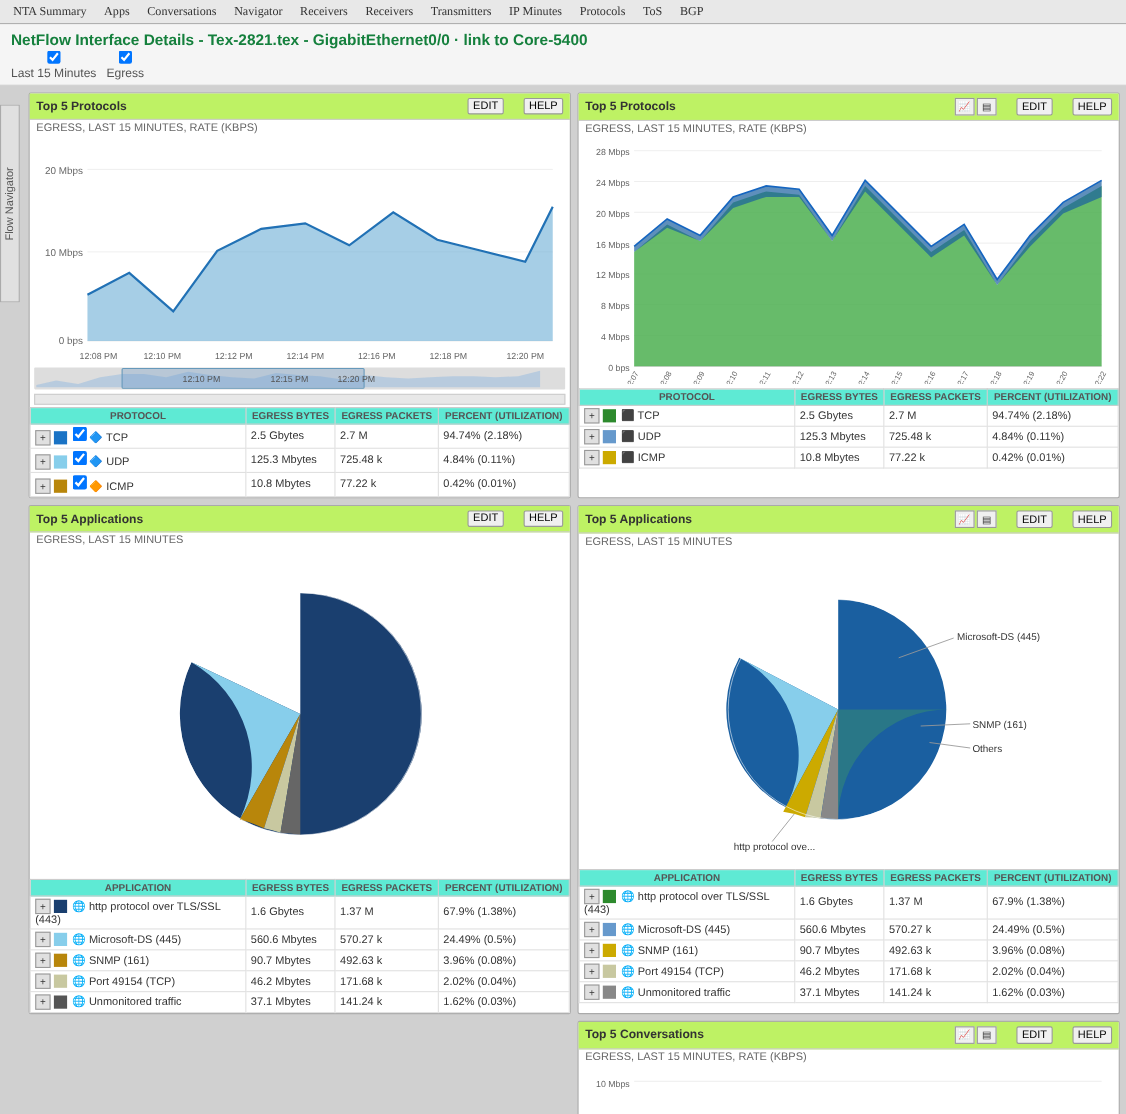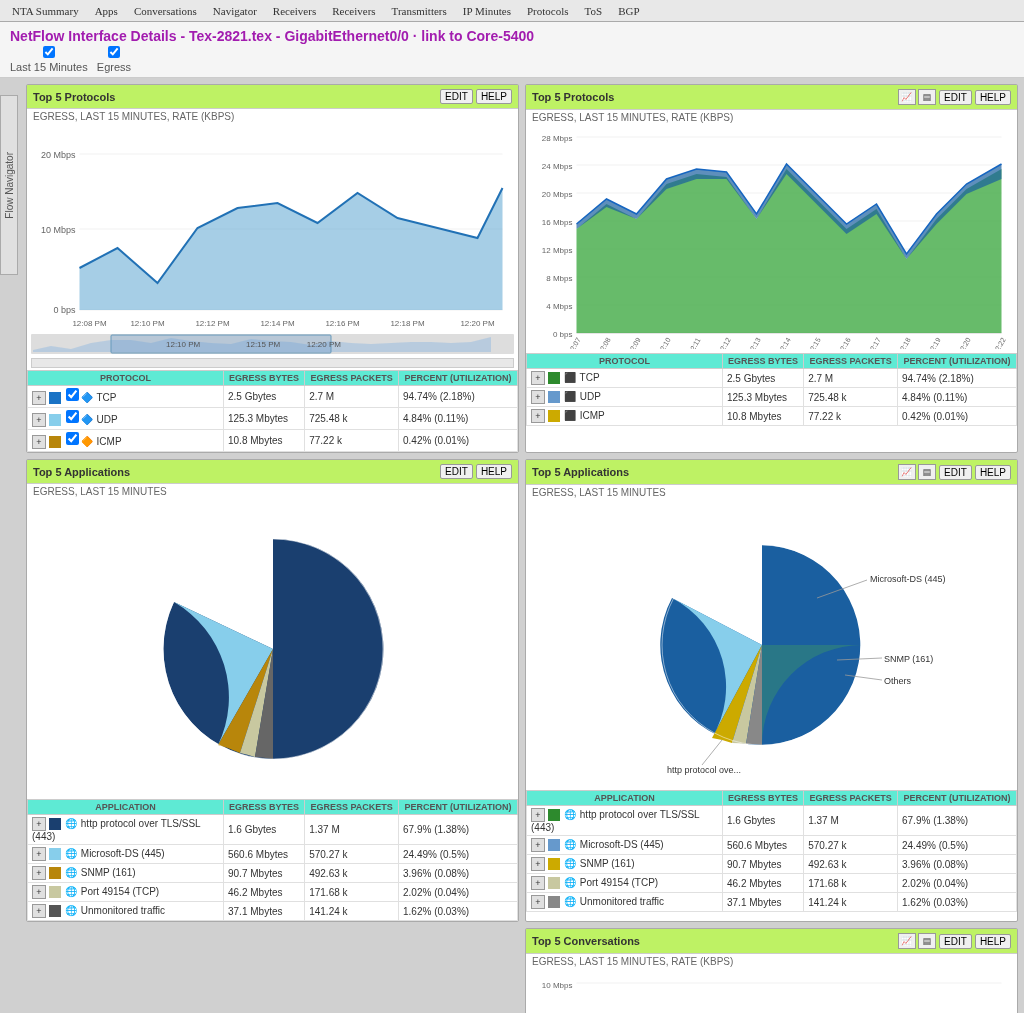--- a/index.html
+++ b/index.html
@@ -22,21 +22,21 @@
       white-space: nowrap;
       font-family: Liberation Serif, serif;
     }
 
     
     #page-header {
       background: #f5f5f5;
       border-bottom: 1px solid #ccc;
       padding: 6px 10px 4px 10px;
     }
-    #page-title { font-size: 14px; font-weight: bold; color: #a21caf; }
+    #page-title { font-size: 14px; font-weight: bold; color: #15803d; }
     #page-subtitle { font-size: 11px; color: #555; margin-top: 2px; }
     .checkbox-label { display: inline-flex; align-items: center; gap: 3px; font-size: 11px; flex-direction: column; }
     .checkbox-label input { width: 12px; height: 12px; }
 
     
     #flow-nav {
       position: fixed;
       left: 0; top: 95px;
       width: 18px;
       height: 180px;
@@ -74,21 +74,21 @@
     .panel-header {
       background: #bef264;
       border-bottom: 1px solid #ccc;
       padding: 4px 6px;
       display: flex;
       align-items: center;
       justify-content: space-between;
     }
     .panel-title { font-weight: bold; font-size: 11px; }
     .panel-subtitle { font-size: 10px; color: #666; padding: 2px 6px; }
-    .panel-buttons { display: flex; gap: 3px; align-items: center; }
+    .panel-buttons { display: flex; gap: 18px; }
     .panel-btn {
       font-size: 10px;
       padding: 1px 4px;
       background: #f0f0f0;
       border: 1px solid #999;
       cursor: pointer;
       border-radius: 2px;
     }
 
     

